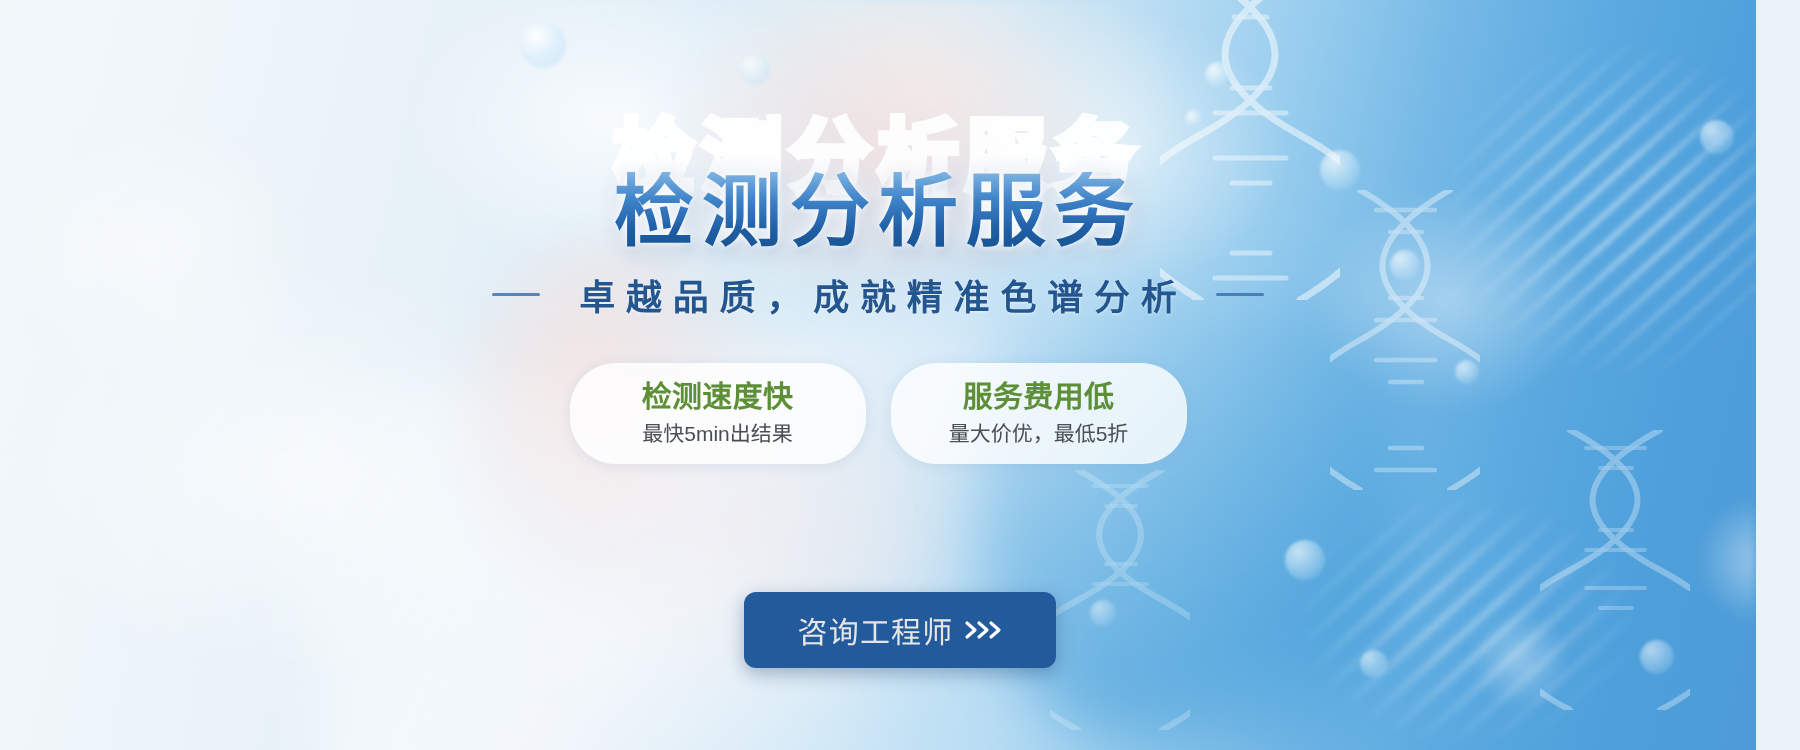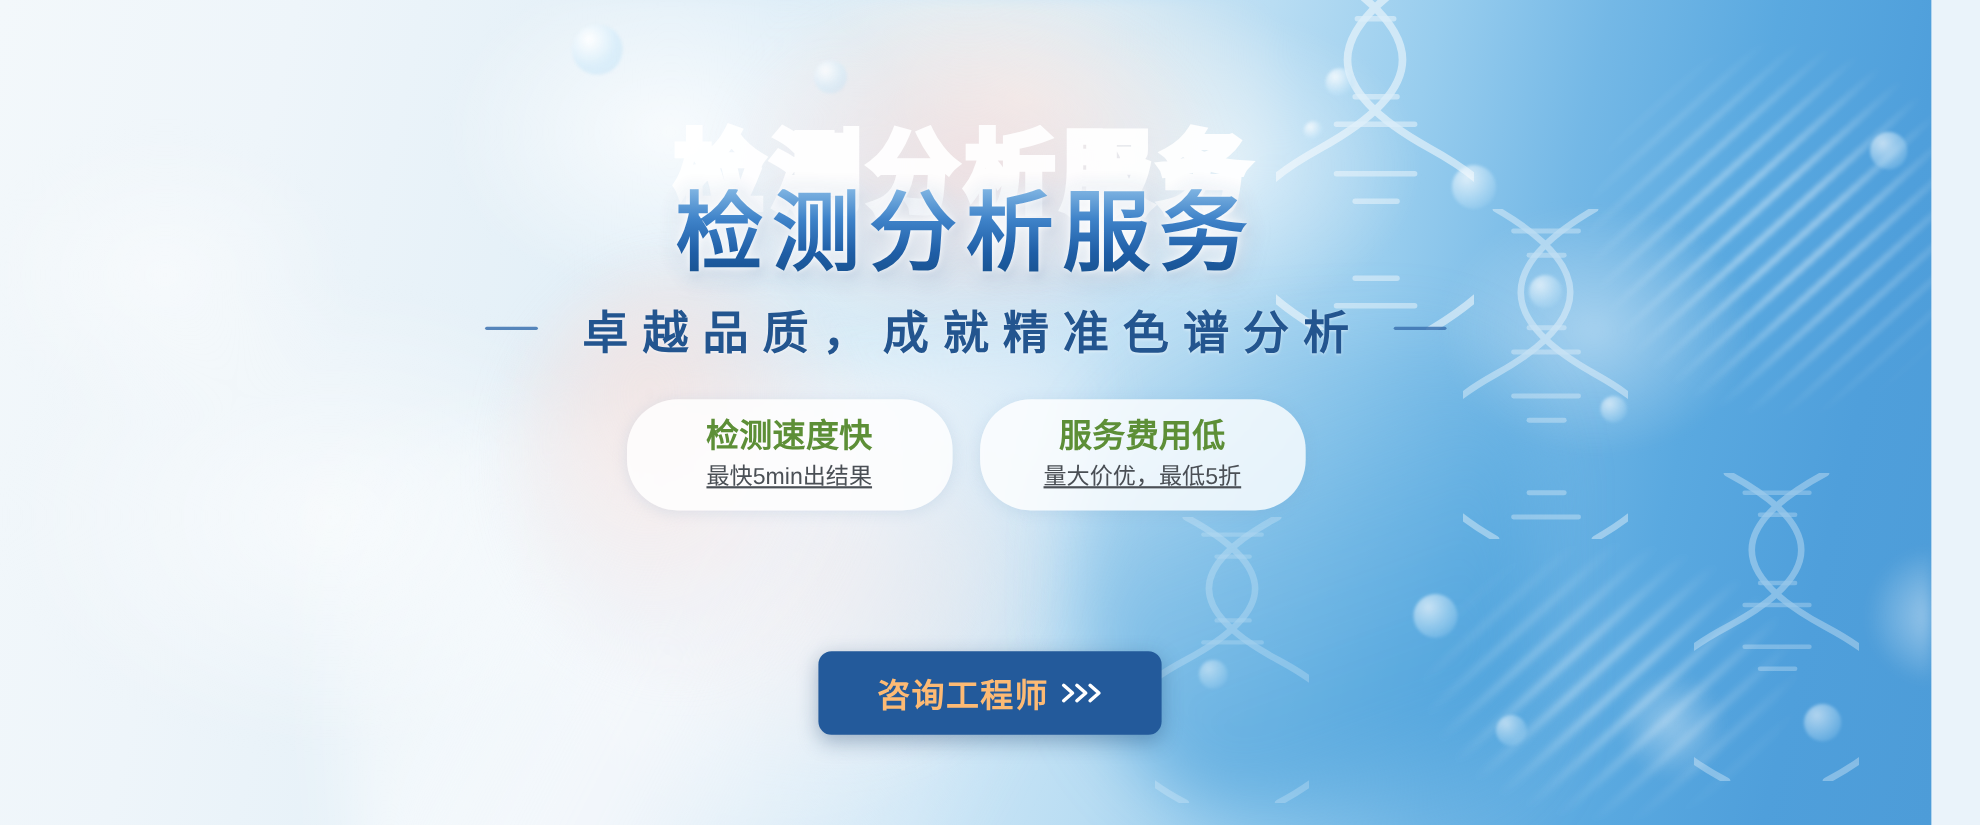--- a/index.html
+++ b/index.html
@@ -158,21 +158,21 @@
   }
 
   .subtitle-row{
     position:absolute;left:0;right:0;top:268px;
     display:flex;align-items:center;justify-content:center;gap:28px;
   }
   .sub-dash{
     width:48px;height:3px;background:#3c72b0;opacity:.85;border-radius:2px;
   }
   .subtitle{
-    font-size:42px;font-weight:700;letter-spacing:.30em;
+    font-size:36px;font-weight:700;letter-spacing:.30em;
     color:#23558f;
     text-shadow:0 1px 3px rgba(255,255,255,.55);
     white-space:nowrap;
     padding-left:.30em;
   }
 
   
   .pills{
     position:absolute;top:363px;left:0;right:0;
     display:flex;justify-content:center;align-items:flex-start;gap:25px;
@@ -185,36 +185,36 @@
     min-width:236px;
     text-align:center;
     backdrop-filter:blur(2px);
   }
   .pill-title{
     font-size:30px;font-weight:700;color:#5d8f37;line-height:1.22;
     letter-spacing:.01em;white-space:nowrap;
   }
   .pill-desc{
     margin-top:5px;
-    font-size:21px;color:#4a4f55;line-height:1.2;white-space:nowrap;text-decoration:underline;
+    font-size:21px;color:#4a4f55;line-height:1.2;white-space:nowrap;
   }
 
   
   .cta{
     position:absolute;left:744px;top:592px;
     width:312px;height:76px;
     border-radius:12px;
     background:#235a9b;
     box-shadow:0 6px 18px rgba(22,62,110,.35);
     display:flex;align-items:center;justify-content:center;gap:14px;
     cursor:pointer;
     border:none;
   }
   .cta-label{
-    color:#fdba74;font-size:30px;font-weight:700;letter-spacing:.04em;white-space:nowrap;
+    color:#e5e5e5;font-size:30px;font-weight:400;letter-spacing:.04em;white-space:nowrap;
   }
   .cta-arrows{
     color:#ffffff;font-size:22px;font-weight:700;letter-spacing:-2px;
     display:flex;align-items:center;
   }
   .cta-arrows svg{display:block;margin-left:-5px;}
 </style>
 </head>
 <body>
 

